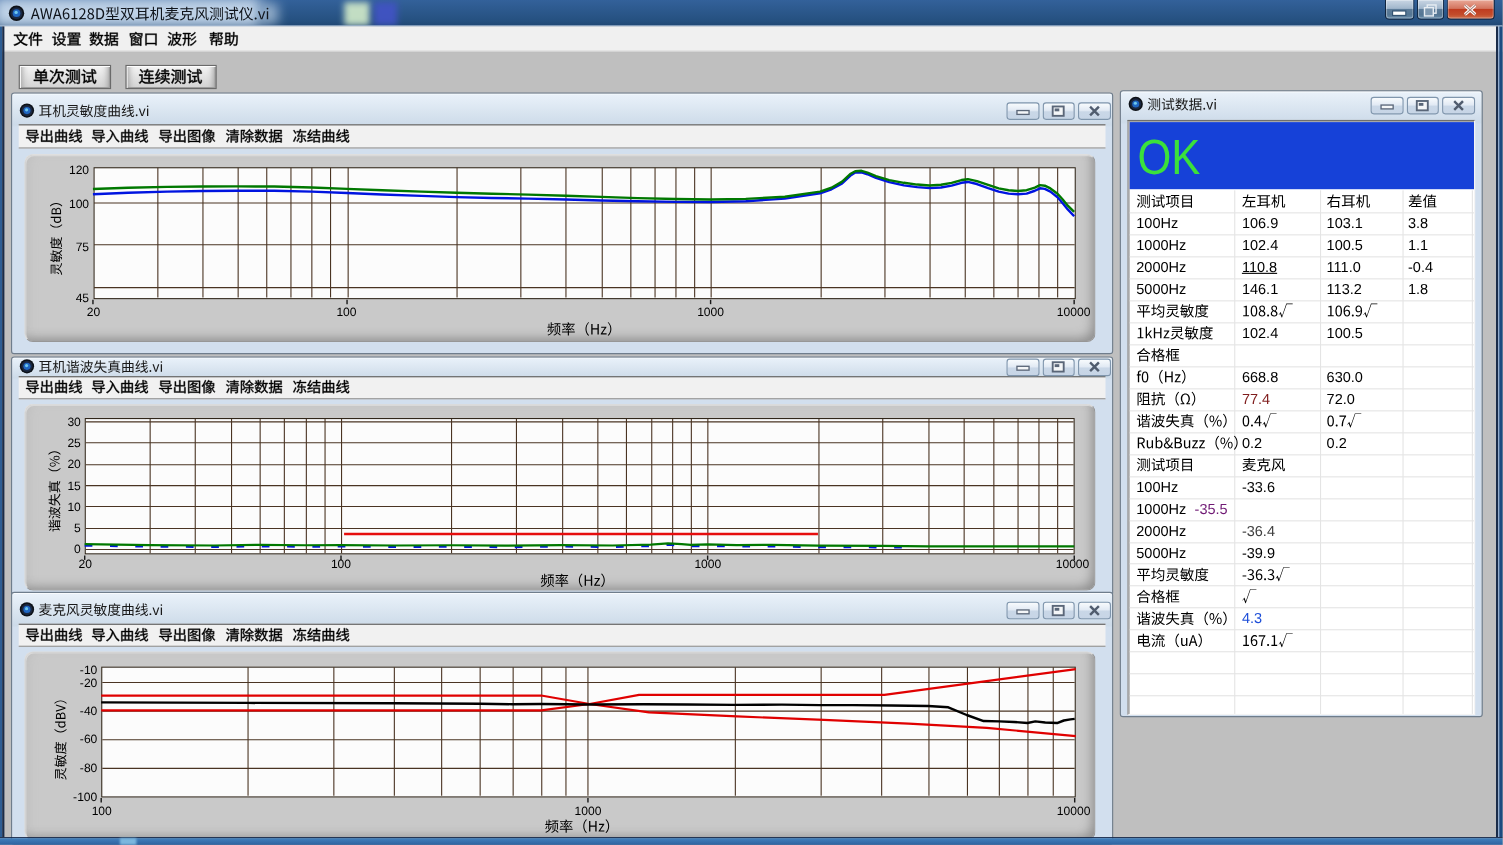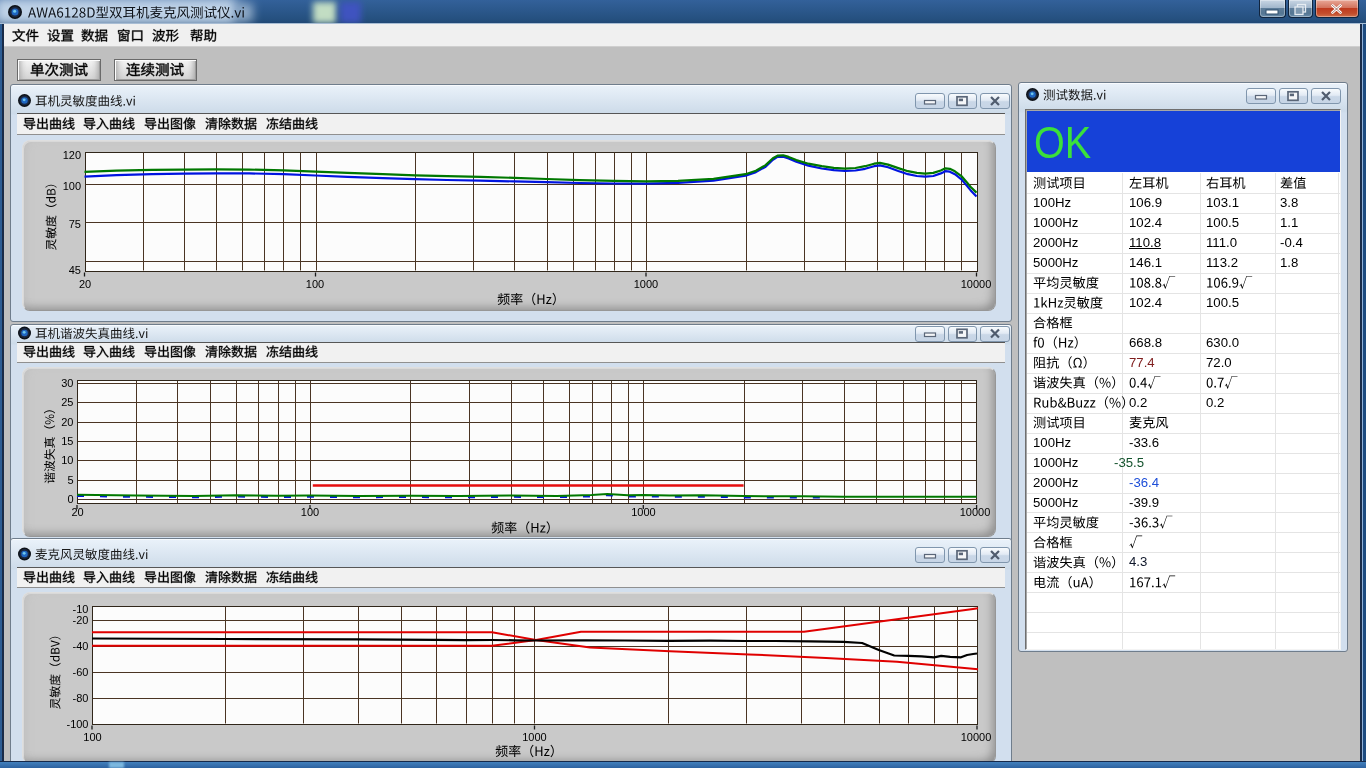--- a/index.html
+++ b/index.html
@@ -72,26 +72,26 @@
 <div style="position:absolute;left:1206px;top:294.805px;font:normal 13.2px 'Liberation Sans',sans-serif;color:#000;white-space:pre;z-index:9;">100.5</div>
 <div style="position:absolute;left:1129px;top:334.745px;font:normal 13.2px 'Liberation Sans',sans-serif;color:#000;white-space:pre;z-index:9;">668.8</div>
 <div style="position:absolute;left:1206px;top:334.745px;font:normal 13.2px 'Liberation Sans',sans-serif;color:#000;white-space:pre;z-index:9;">630.0</div>
 <div style="position:absolute;left:1129px;top:354.715px;font:normal 13.2px 'Liberation Sans',sans-serif;color:#7f1d1d;white-space:pre;z-index:9;">77.4</div>
 <div style="position:absolute;left:1206px;top:354.715px;font:normal 13.2px 'Liberation Sans',sans-serif;color:#000;white-space:pre;z-index:9;">72.0</div>
 <div style="position:absolute;left:1129px;top:394.655px;font:normal 13.2px 'Liberation Sans',sans-serif;color:#000;white-space:pre;z-index:9;">0.2</div>
 <div style="position:absolute;left:1206px;top:394.655px;font:normal 13.2px 'Liberation Sans',sans-serif;color:#000;white-space:pre;z-index:9;">0.2</div>
 <div style="position:absolute;left:1033px;top:434.595px;font:normal 13.2px 'Liberation Sans',sans-serif;color:#000;white-space:pre;z-index:9;">100Hz</div>
 <div style="position:absolute;left:1129px;top:434.595px;font:normal 13.2px 'Liberation Sans',sans-serif;color:#000;white-space:pre;z-index:9;">-33.6</div>
 <div style="position:absolute;left:1033px;top:454.565px;font:normal 13.2px 'Liberation Sans',sans-serif;color:#000;white-space:pre;z-index:9;">1000Hz</div>
-<div style="position:absolute;left:1114px;top:454.565px;font:normal 13.2px 'Liberation Sans',sans-serif;color:#14532d;white-space:pre;z-index:9;">-35.5</div>
+<div style="position:absolute;left:1086px;top:454.565px;font:normal 13.2px 'Liberation Sans',sans-serif;color:#701a75;white-space:pre;z-index:9;">-35.5</div>
 <div style="position:absolute;left:1033px;top:474.535px;font:normal 13.2px 'Liberation Sans',sans-serif;color:#000;white-space:pre;z-index:9;">2000Hz</div>
-<div style="position:absolute;left:1129px;top:474.535px;font:normal 13.2px 'Liberation Sans',sans-serif;color:#1d4ed8;white-space:pre;z-index:9;text-align:right;">-36.4</div>
+<div style="position:absolute;left:1129px;top:474.535px;font:normal 13.2px 'Liberation Sans',sans-serif;color:#404040;white-space:pre;z-index:9;text-align:right;">-36.4</div>
 <div style="position:absolute;left:1033px;top:494.505px;font:normal 13.2px 'Liberation Sans',sans-serif;color:#000;white-space:pre;z-index:9;">5000Hz</div>
 <div style="position:absolute;left:1129px;top:494.505px;font:normal 13.2px 'Liberation Sans',sans-serif;color:#000;white-space:pre;z-index:9;">-39.9</div>
-<div style="position:absolute;left:1129px;top:554.415px;font:normal 13.2px 'Liberation Sans',sans-serif;color:#0f172a;white-space:pre;z-index:9;">4.3</div>
+<div style="position:absolute;left:1129px;top:554.415px;font:normal 13.2px 'Liberation Sans',sans-serif;color:#1d4ed8;white-space:pre;z-index:9;">4.3</div>
 <div style="position:absolute;left:1027px;top:192.97px;width:312.5px;height:1px;background:#e4e4e4;z-index:2;"></div>
 <div style="position:absolute;left:1027px;top:212.94px;width:312.5px;height:1px;background:#e4e4e4;z-index:2;"></div>
 <div style="position:absolute;left:1027px;top:232.91px;width:312.5px;height:1px;background:#e4e4e4;z-index:2;"></div>
 <div style="position:absolute;left:1027px;top:252.88px;width:312.5px;height:1px;background:#e4e4e4;z-index:2;"></div>
 <div style="position:absolute;left:1027px;top:272.85px;width:312.5px;height:1px;background:#e4e4e4;z-index:2;"></div>
 <div style="position:absolute;left:1027px;top:292.82px;width:312.5px;height:1px;background:#e4e4e4;z-index:2;"></div>
 <div style="position:absolute;left:1027px;top:312.79px;width:312.5px;height:1px;background:#e4e4e4;z-index:2;"></div>
 <div style="position:absolute;left:1027px;top:332.76px;width:312.5px;height:1px;background:#e4e4e4;z-index:2;"></div>
 <div style="position:absolute;left:1027px;top:352.73px;width:312.5px;height:1px;background:#e4e4e4;z-index:2;"></div>
 <div style="position:absolute;left:1027px;top:372.7px;width:312.5px;height:1px;background:#e4e4e4;z-index:2;"></div>

